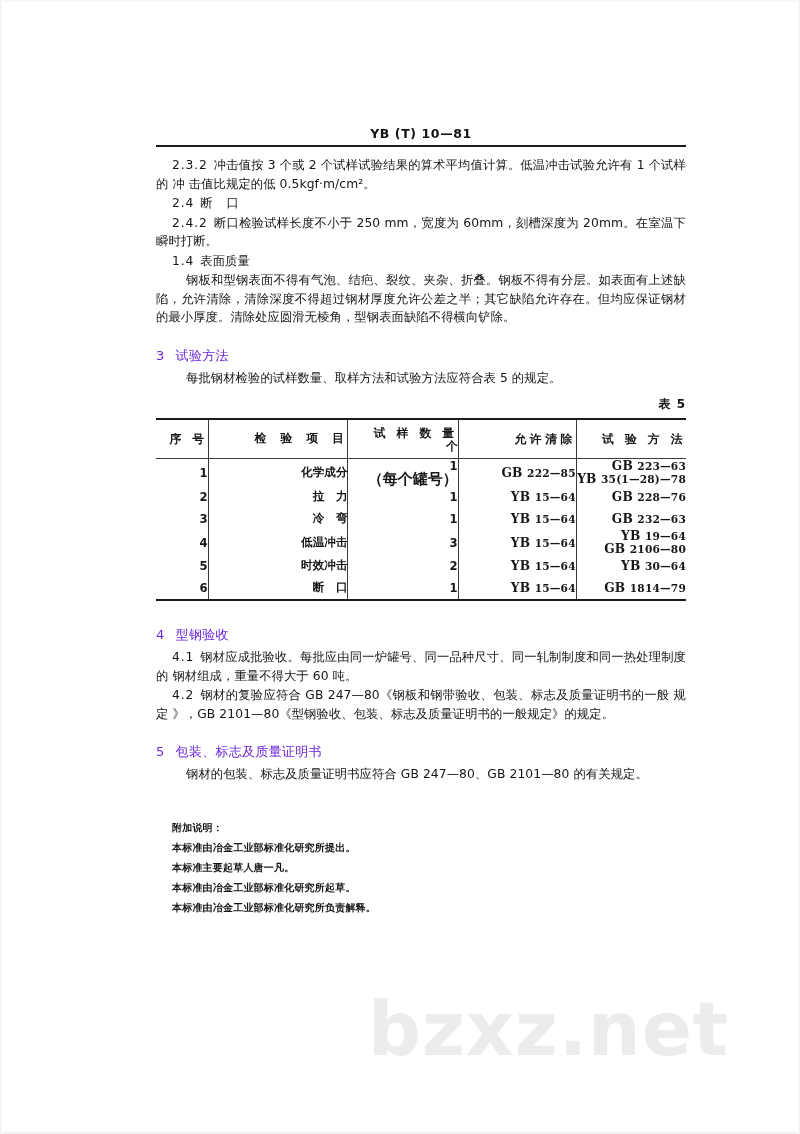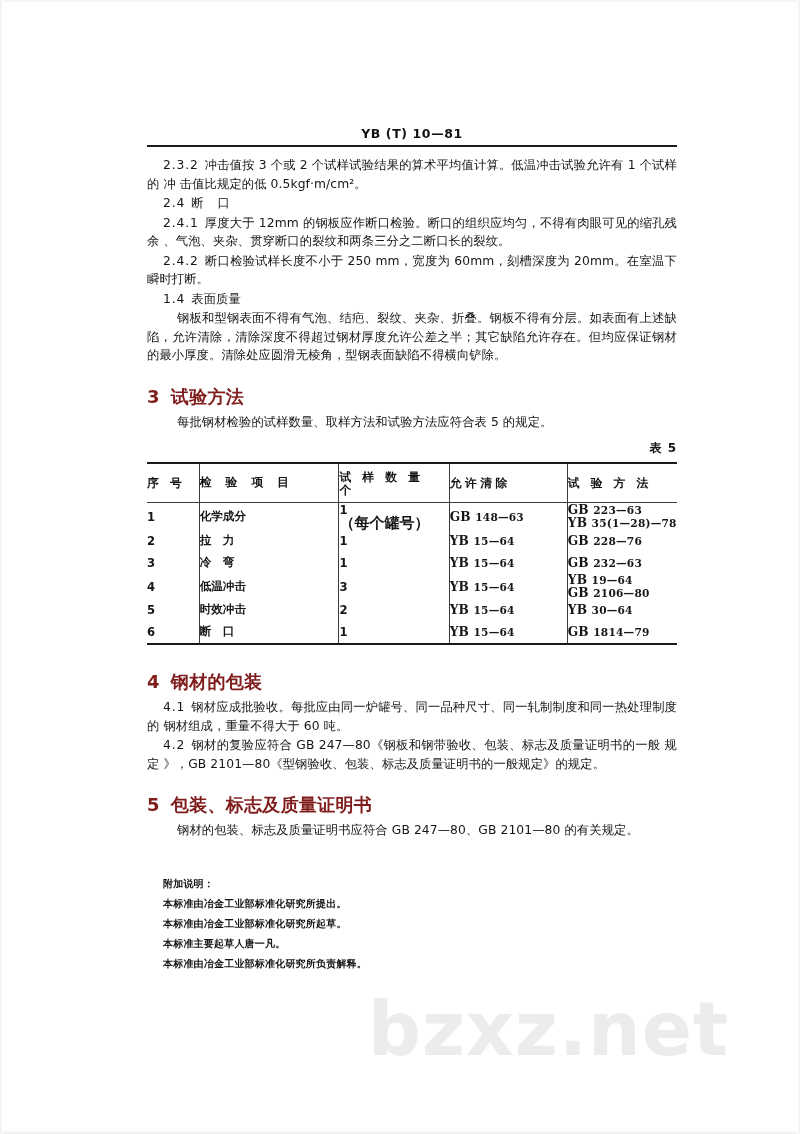--- a/index.html
+++ b/index.html
@@ -35,21 +35,21 @@
     position: absolute; left: 0; top: 0; width: 3px; height: 1134px;
     background: linear-gradient(to right, #f1f1f1, #ffffff);
   }
   .scan-edge-right {
     position: absolute; right: 0; top: 0; width: 3px; height: 1134px;
     background: linear-gradient(to left, #f1f1f1, #ffffff);
   }
 
   .content {
     position: absolute;
-    left: 147px;
+    left: 156px;
     top: 126px;
     width: 530px;
   }
 
   
   .header {
     text-align: center;
     font-weight: bold;
     font-size: 12.5px;
     letter-spacing: 0.6px;
@@ -71,23 +71,23 @@
     margin: 0 0 1px 0;
     letter-spacing: 0.1px;
   }
   .para.indent1 { text-indent: 16px; }
   .para.indent2 { text-indent: 30px; }
   .num {
     letter-spacing: 0.9px;
     margin-right: 6px;
   }
   .heading {
-    font-size: 18px;
-    font-weight: bold;
-    color: #7f1d1d;
+    font-size: 13px;
+    font-weight: normal;
+    color: #6d28d9;
     margin: 12px 0 4px 0;
     letter-spacing: 0.3px;
   }
   .heading .hnum { margin-right: 11px; }
   .wide { letter-spacing: 5px; }
   .italic-v { font-style: italic; font-family: "DejaVu Serif", serif; }
 
   .spacer-s { height: 7px; }
   .spacer-m { height: 13px; }
 
@@ -102,21 +102,21 @@
   }
   table.spec {
     width: 530px;
     border-collapse: collapse;
     font-size: 11.6px;
     color: #161616;
     font-weight: bold;
   }
   table.spec th, table.spec td {
     border-left: 1px solid #3b3b3b;
-    text-align: left;
+    text-align: right;
     vertical-align: middle;
     padding: 0;
   }
   table.spec th:first-child, table.spec td:first-child { border-left: none; }
   table.spec thead th {
     border-top: 2.2px solid #1a1a1a;
     border-bottom: 1.1px solid #3b3b3b;
     height: 38px;
     font-weight: bold;
     letter-spacing: 3.5px;
@@ -198,23 +198,20 @@
 
     <p class="para indent1">
       <span class="num">2.3.2</span><span>冲击值按 3 个或 2 个试样试验结果的算术平均值计算。低温冲击试验允许有 1 个试样的 冲 击值比规定的低 0.5kgf·m/cm²。</span>
     </p>
 
 
     <p class="para indent1">
       <span class="num">2.4</span><span class="wide">断 口</span>
     </p>
 
-    <p class="para indent1">
-      <span class="num">2.4.1</span><span>厚度大于 12mm 的钢板应作断口检验。断口的组织应均匀，不得有肉眼可见的缩孔残 余 、气泡、夹杂、贯穿断口的裂纹和两条三分之二断口长的裂纹。</span>
-    </p>
 
     <p class="para indent1">
       <span class="num">2.4.2</span><span>断口检验试样长度不小于 250 mm，宽度为 60mm，刻槽深度为 20mm。在室温下瞬时打断。</span>
     </p>
 
     <p class="para indent1">
       <span class="num">1.4</span><span>表面质量</span>
     </p>
 
     <p class="para indent2">钢板和型钢表面不得有气泡、结疤、裂纹、夹杂、折叠。钢板不得有分层。如表面有上述缺陷，允许清除，清除深度不得超过钢材厚度允许公差之半；其它缺陷允许存在。但均应保证钢材的最小厚度。清除处应圆滑无棱角，型钢表面缺陷不得横向铲除。</p>
@@ -250,21 +247,21 @@
           </th>
         </tr>
       </thead>
       <tbody id="table-body">
           <tr>
             <td class="col-no">1</td>
             <td class="col-item">化学成分</td>
             <td class="col-qty"><span>1</span><span class="qty-sub">（每个罐号）</span></td>
             <td class="col-samp">
               <div class="std">
-                <div><span class="big">GB </span><span class="sm">148—63</span></div>
+                <div><span class="big">GB </span><span class="sm">222—85</span></div>
               </div>
             </td>
             <td class="col-test">
               <div class="std two-line">
                 <div><span class="big">GB </span><span class="sm">223—63</span></div>
                 <div><span class="big">YB </span><span class="sm">35(1—28)—78</span></div>
               </div>
             </td>
           </tr>
           <tr>
@@ -342,21 +339,21 @@
                 <div><span class="big">GB </span><span class="sm">1814—79</span></div>
               </div>
             </td>
           </tr>
         </tbody>
     </table>
 
     <div class="spacer-m"></div>
 
     <div class="heading">
-      <span class="hnum">4</span><span>钢材的包装</span>
+      <span class="hnum">4</span><span>型钢验收</span>
     </div>
 
     <p class="para indent1">
       <span class="num">4.1</span><span>钢材应成批验收。每批应由同一炉罐号、同一品种尺寸、同一轧制制度和同一热处理制度 的 钢材组成，重量不得大于 60 吨。</span>
     </p>
 
     <p class="para indent1">
       <span class="num">4.2</span><span>钢材的复验应符合 GB 247—80《钢板和钢带验收、包装、标志及质量证明书的一般 规 定 》，GB 2101—80《型钢验收、包装、标志及质量证明书的一般规定》的规定。</span>
     </p>
 
@@ -364,19 +361,19 @@
 
     <div class="heading">
       <span class="hnum">5</span><span>包装、标志及质量证明书</span>
     </div>
 
     <p class="para indent2">钢材的包装、标志及质量证明书应符合 GB 247—80、GB 2101—80 的有关规定。</p>
 
     <div class="note-block">
       <div>附加说明：</div>
       <div>本标准由冶金工业部标准化研究所提出。</div>
+      <div>本标准主要起草人唐一凡。</div>
       <div>本标准由冶金工业部标准化研究所起草。</div>
-      <div>本标准主要起草人唐一凡。</div>
       <div>本标准由冶金工业部标准化研究所负责解释。</div>
     </div>
 
   </div>
 </div>
 
 </body></html>

